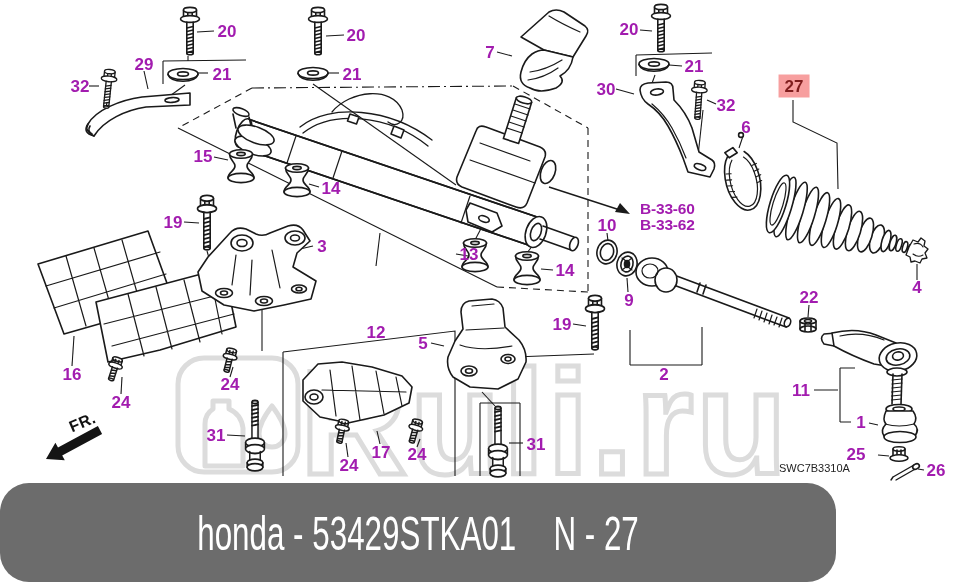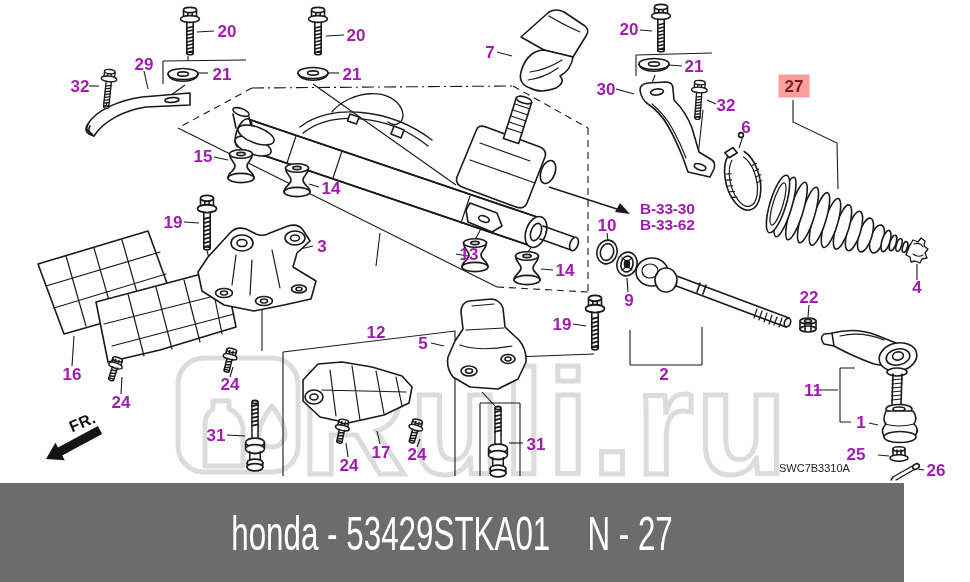--- a/index.html
+++ b/index.html
@@ -13,22 +13,22 @@
   
   .callout-layer{position:absolute;inset:0;z-index:3;}
   .callout{position:absolute;transform:translate(-50%,-50%);font-weight:bold;
            font-size:17px;color:#a21caf;white-space:nowrap;line-height:1;}
   .callout.ref{transform:translate(0,-50%);font-size:15.5px;letter-spacing:-0.2px;}
   .callout.code{transform:translate(0,-50%);font-size:11px;font-weight:500;color:#222;}
   .callout.hl{background:#f79f9f;color:#7f1d1d;padding:3px 6px;font-size:17px;}
   .fr-label{position:absolute;left:70px;top:419px;z-index:3;font-weight:bold;font-size:16px;
             color:#111;transform:rotate(-23deg);transform-origin:left center;letter-spacing:.5px;}
   
-  .footer{position:absolute;left:0;top:483px;width:904px;height:99px;background:#6c6c6c;z-index:4;
-          display:flex;align-items:center;justify-content:center;}
+  .footer{position:absolute;left:0;top:483px;width:836px;height:99px;background:#6c6c6c;z-index:4;
+          display:flex;align-items:center;justify-content:center;border-radius:29px;}
   .footer-inner{display:flex;gap:58px;transform:scaleX(0.64);transform-origin:center;
                 color:#fff;font-size:49px;font-weight:400;white-space:nowrap;}
 </style>
 </head>
 <body>
 
 <div class="stage">
 
   <svg class="wm" width="970" height="582">
     <g stroke="#dcdcdc" stroke-width="5" fill="none" stroke-linejoin="round" stroke-linecap="round">
@@ -373,26 +373,26 @@
       <span class="callout" style="left: 746px; top: 127px;">6</span>
       <span class="callout" style="left: 203px; top: 156px;">15</span>
       <span class="callout" style="left: 331px; top: 188px;">14</span>
       <span class="callout" style="left: 173px; top: 222px;">19</span>
       <span class="callout" style="left: 322px; top: 246px;">3</span>
       <span class="callout" style="left: 376px; top: 288px; margin-top: 44px;">12</span>
       <span class="callout" style="left: 445px; top: 254px; margin-left: 24px;">13</span>
       <span class="callout" style="left: 565px; top: 270px;">14</span>
       <span class="callout" style="left: 607px; top: 225px;">10</span>
       <span class="callout" style="left: 629px; top: 300px;">9</span>
-      <span class="callout ref" style="left: 640px; top: 209px;">B-33-30</span>
+      <span class="callout ref" style="left: 640px; top: 209px;">B-33-60</span>
       <span class="callout ref" style="left: 640px; top: 225px;">B-33-62</span>
       <span class="callout" style="left: 664px; top: 374px;">2</span>
       <span class="callout" style="left: 809px; top: 297px; text-align: right;">22</span>
       <span class="callout" style="left: 917px; top: 287px;">4</span>
-      <span class="callout" style="left: 801px; top: 390px; margin-left: 12px;">11</span>
+      <span class="callout" style="left: 801px; top: 390px;">11</span>
       <span class="callout" style="left: 861px; top: 422px;">1</span>
       <span class="callout" style="left: 856px; top: 454px;">25</span>
       <span class="callout" style="left: 936px; top: 470px;">26</span>
       <span class="callout" style="left: 72px; top: 374px;">16</span>
       <span class="callout" style="left: 121px; top: 402px;">24</span>
       <span class="callout" style="left: 230px; top: 384px;">24</span>
       <span class="callout" style="left: 216px; top: 435px;">31</span>
       <span class="callout" style="left: 381px; top: 452px;">17</span>
       <span class="callout" style="left: 349px; top: 465px;">24</span>
       <span class="callout" style="left: 417px; top: 454px;">24</span>

